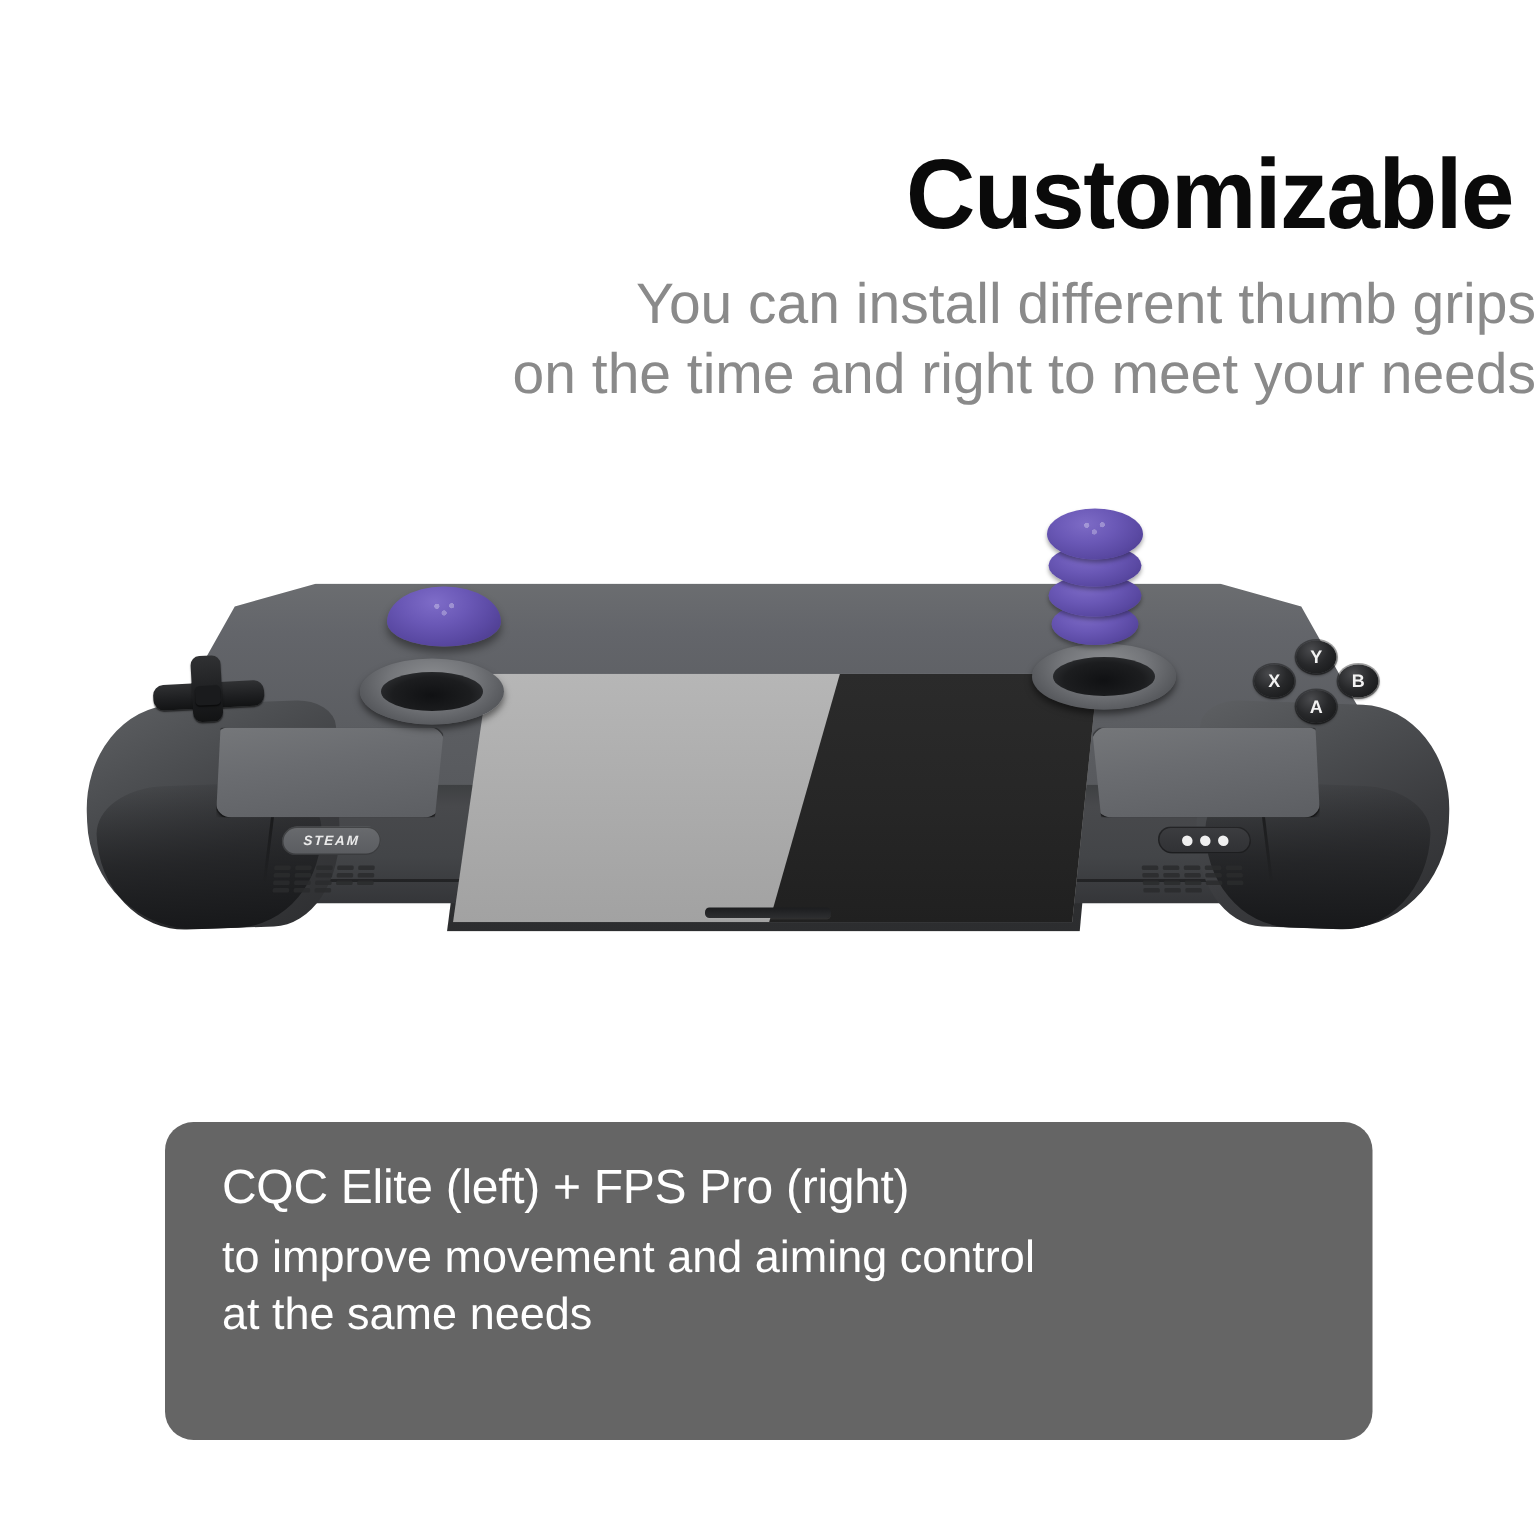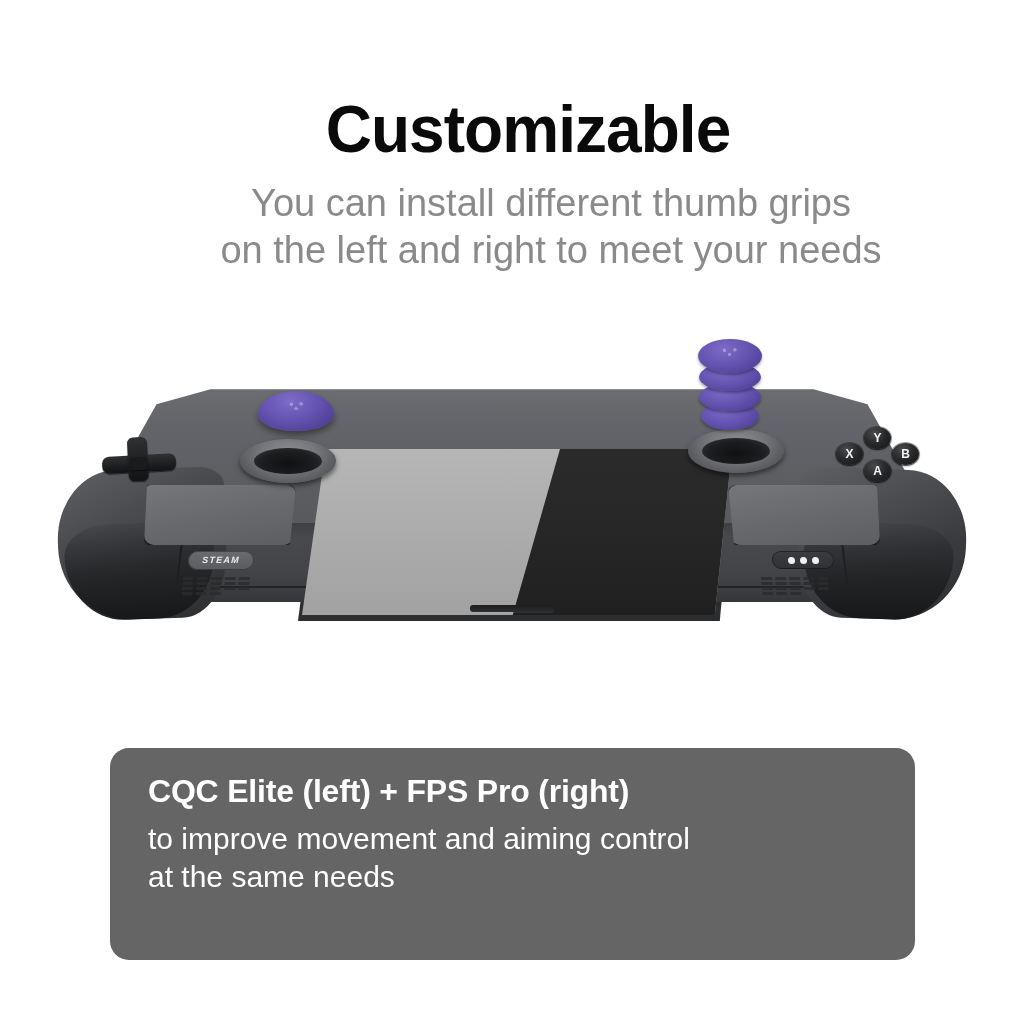--- a/index.html
+++ b/index.html
@@ -7,22 +7,22 @@
   body{
     width:1024px;height:1024px;
     background:#ffffff;
     font-family:"Liberation Sans","DejaVu Sans",sans-serif;
     overflow:hidden;
     position:relative;
   }
 
   
   #header{
-    position:absolute;top:0;left:16px;width:906px;height:300px;
-    text-align:center;
+    position:absolute;top:0;left:0;width:906px;height:300px;
+    text-align:right;
   }
   #title{
     margin:0;
     position:absolute;top:96px;left:0;width:1024px;
     font-size:66px;line-height:66px;
     font-weight:bold;
     color:#0a0a0a;
     letter-spacing:-1px;
     transform:scaleX(0.97);
   }
@@ -250,37 +250,37 @@
     background:#656565;
     border-radius:19px;
     box-sizing:border-box;
     padding:22px 0 0 38px;
   }
   #callout-title{
     font-size:35px;line-height:41px;font-weight:bold;color:#ffffff;
     letter-spacing:-.2px;
   }
   #callout-combo{
-    font-size:32px;line-height:40px;font-weight:bold;color:#ffffff;
+    font-size:32px;line-height:40px;font-weight:normal;color:#ffffff;
     letter-spacing:-.2px;margin-top:1px;
   }
   #callout-note{
     margin-top:9px;
     font-size:30px;line-height:38px;color:#ffffff;font-weight:400;
   }
   #callout-note .ln{display:block;}
 </style>
 </head>
 <body>
 
 <div id="header">
   <h1 id="title">Customizable</h1>
   <div id="subtitle">
     <span class="ln">You can install different thumb grips</span>
-    <span class="ln">on the left and right to meet your needs</span>
+    <span class="ln">on the time and right to meet your needs</span>
   </div>
 </div>
 
 <div id="device-stage">
 
   <div id="device-shadow"></div>
 
   <div id="chassis">
 
     <div id="deck-top"></div>

